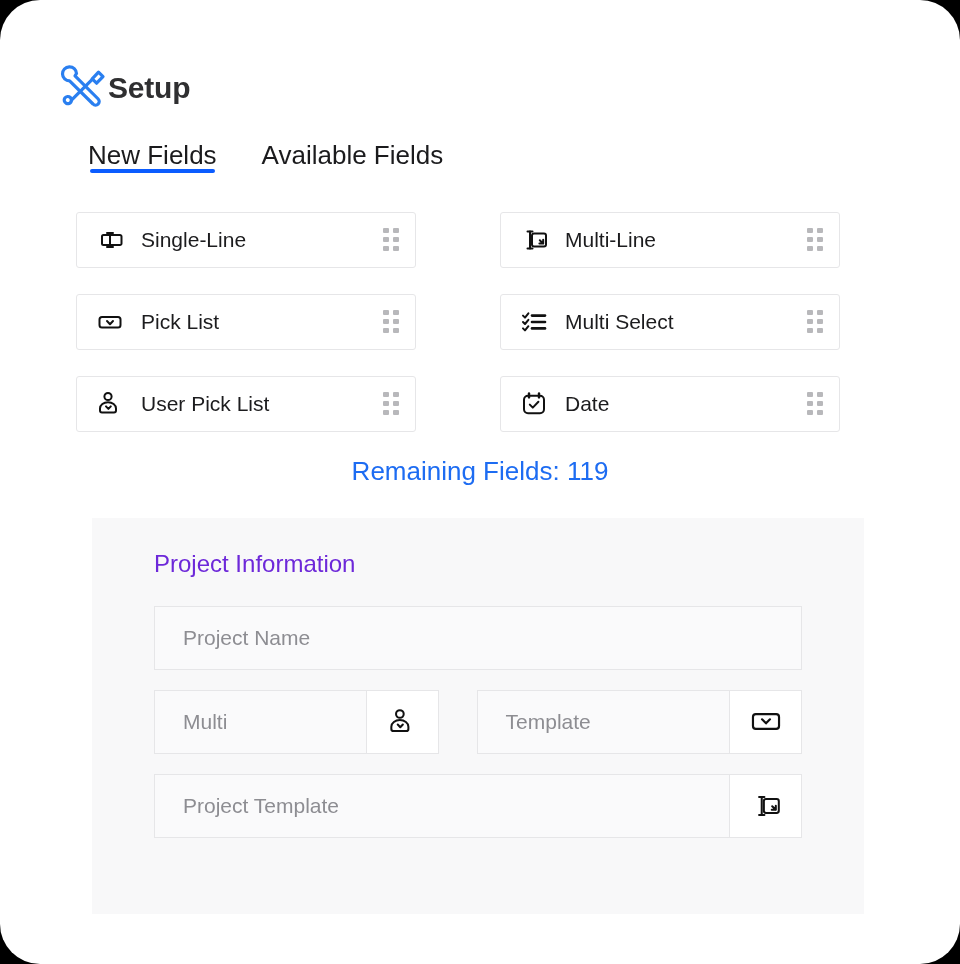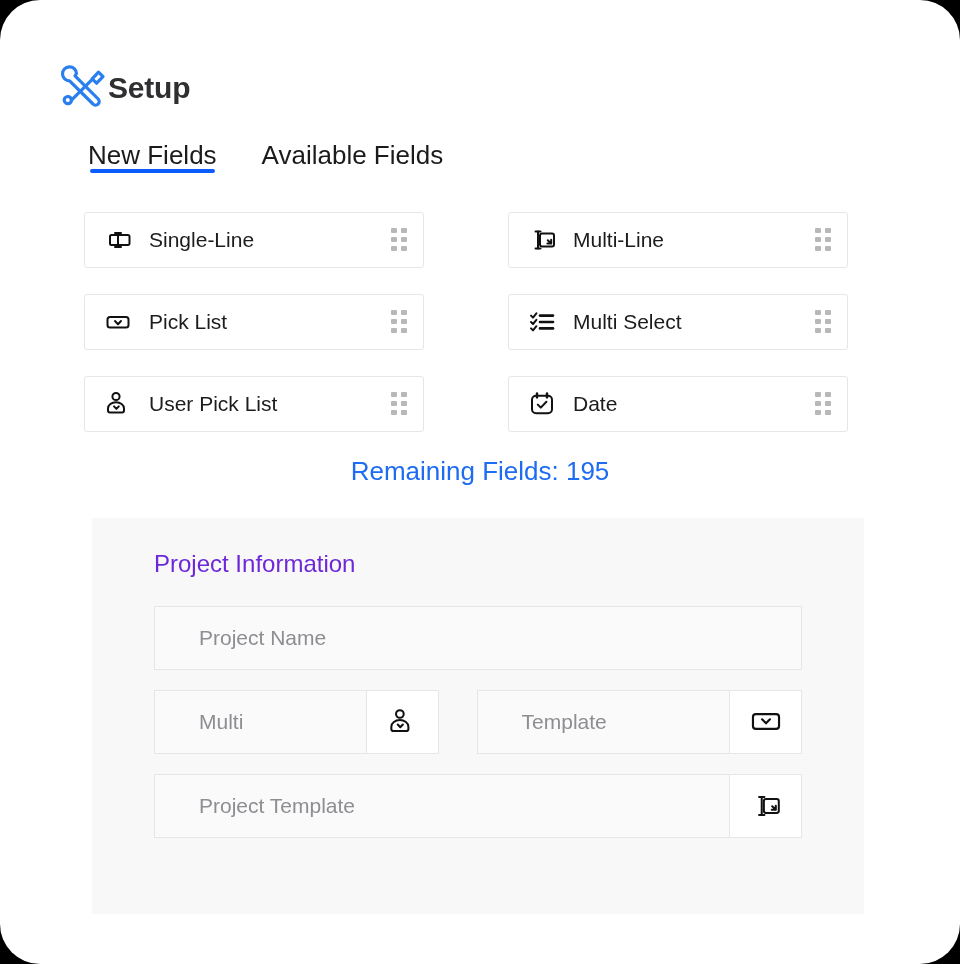--- a/index.html
+++ b/index.html
@@ -60,21 +60,21 @@
     right: 2px;
     bottom: 0;
     height: 4px;
     background: #0b5cff;
     border-radius: 2px;
   }
 
   
   .fields-grid {
     position: absolute;
-    left: 84px;
+    left: 76px;
     top: 212px;
     width: 764px;
     display: grid;
     grid-template-columns: 340px 340px;
     column-gap: 84px;
     row-gap: 26px;
   }
   .field-card {
     height: 56px;
     box-sizing: border-box;
@@ -157,21 +157,21 @@
   }
   .input-box {
     flex: 1 1 auto;
     min-width: 0;
     height: 64px;
     box-sizing: border-box;
     background: #fafafb;
     border: 1px solid #e6e6e8;
     display: flex;
     align-items: center;
-    padding-left: 44px;
+    padding-left: 28px;
     font-size: 21px;
     color: #8d8d92;
     white-space: nowrap;
     overflow: hidden;
   }
   .input-addon {
     width: 72px;
     flex: 0 0 72px;
     height: 64px;
     box-sizing: border-box;
@@ -329,21 +329,21 @@
           <i></i>
           <i></i>
           <i></i>
           <i></i>
           <i></i>
       </span>
     </div>
 
   </div>
 
-  <div class="remaining">Remaining Fields: 195</div>
+  <div class="remaining">Remaining Fields: 119</div>
 
   <div class="form-panel">
     <div class="panel-title">Project Information</div>
 
     <div class="form-row row-wide">
       <div class="input-group">
         <div class="input-box">Project Name</div>
       </div>
     </div>
 

